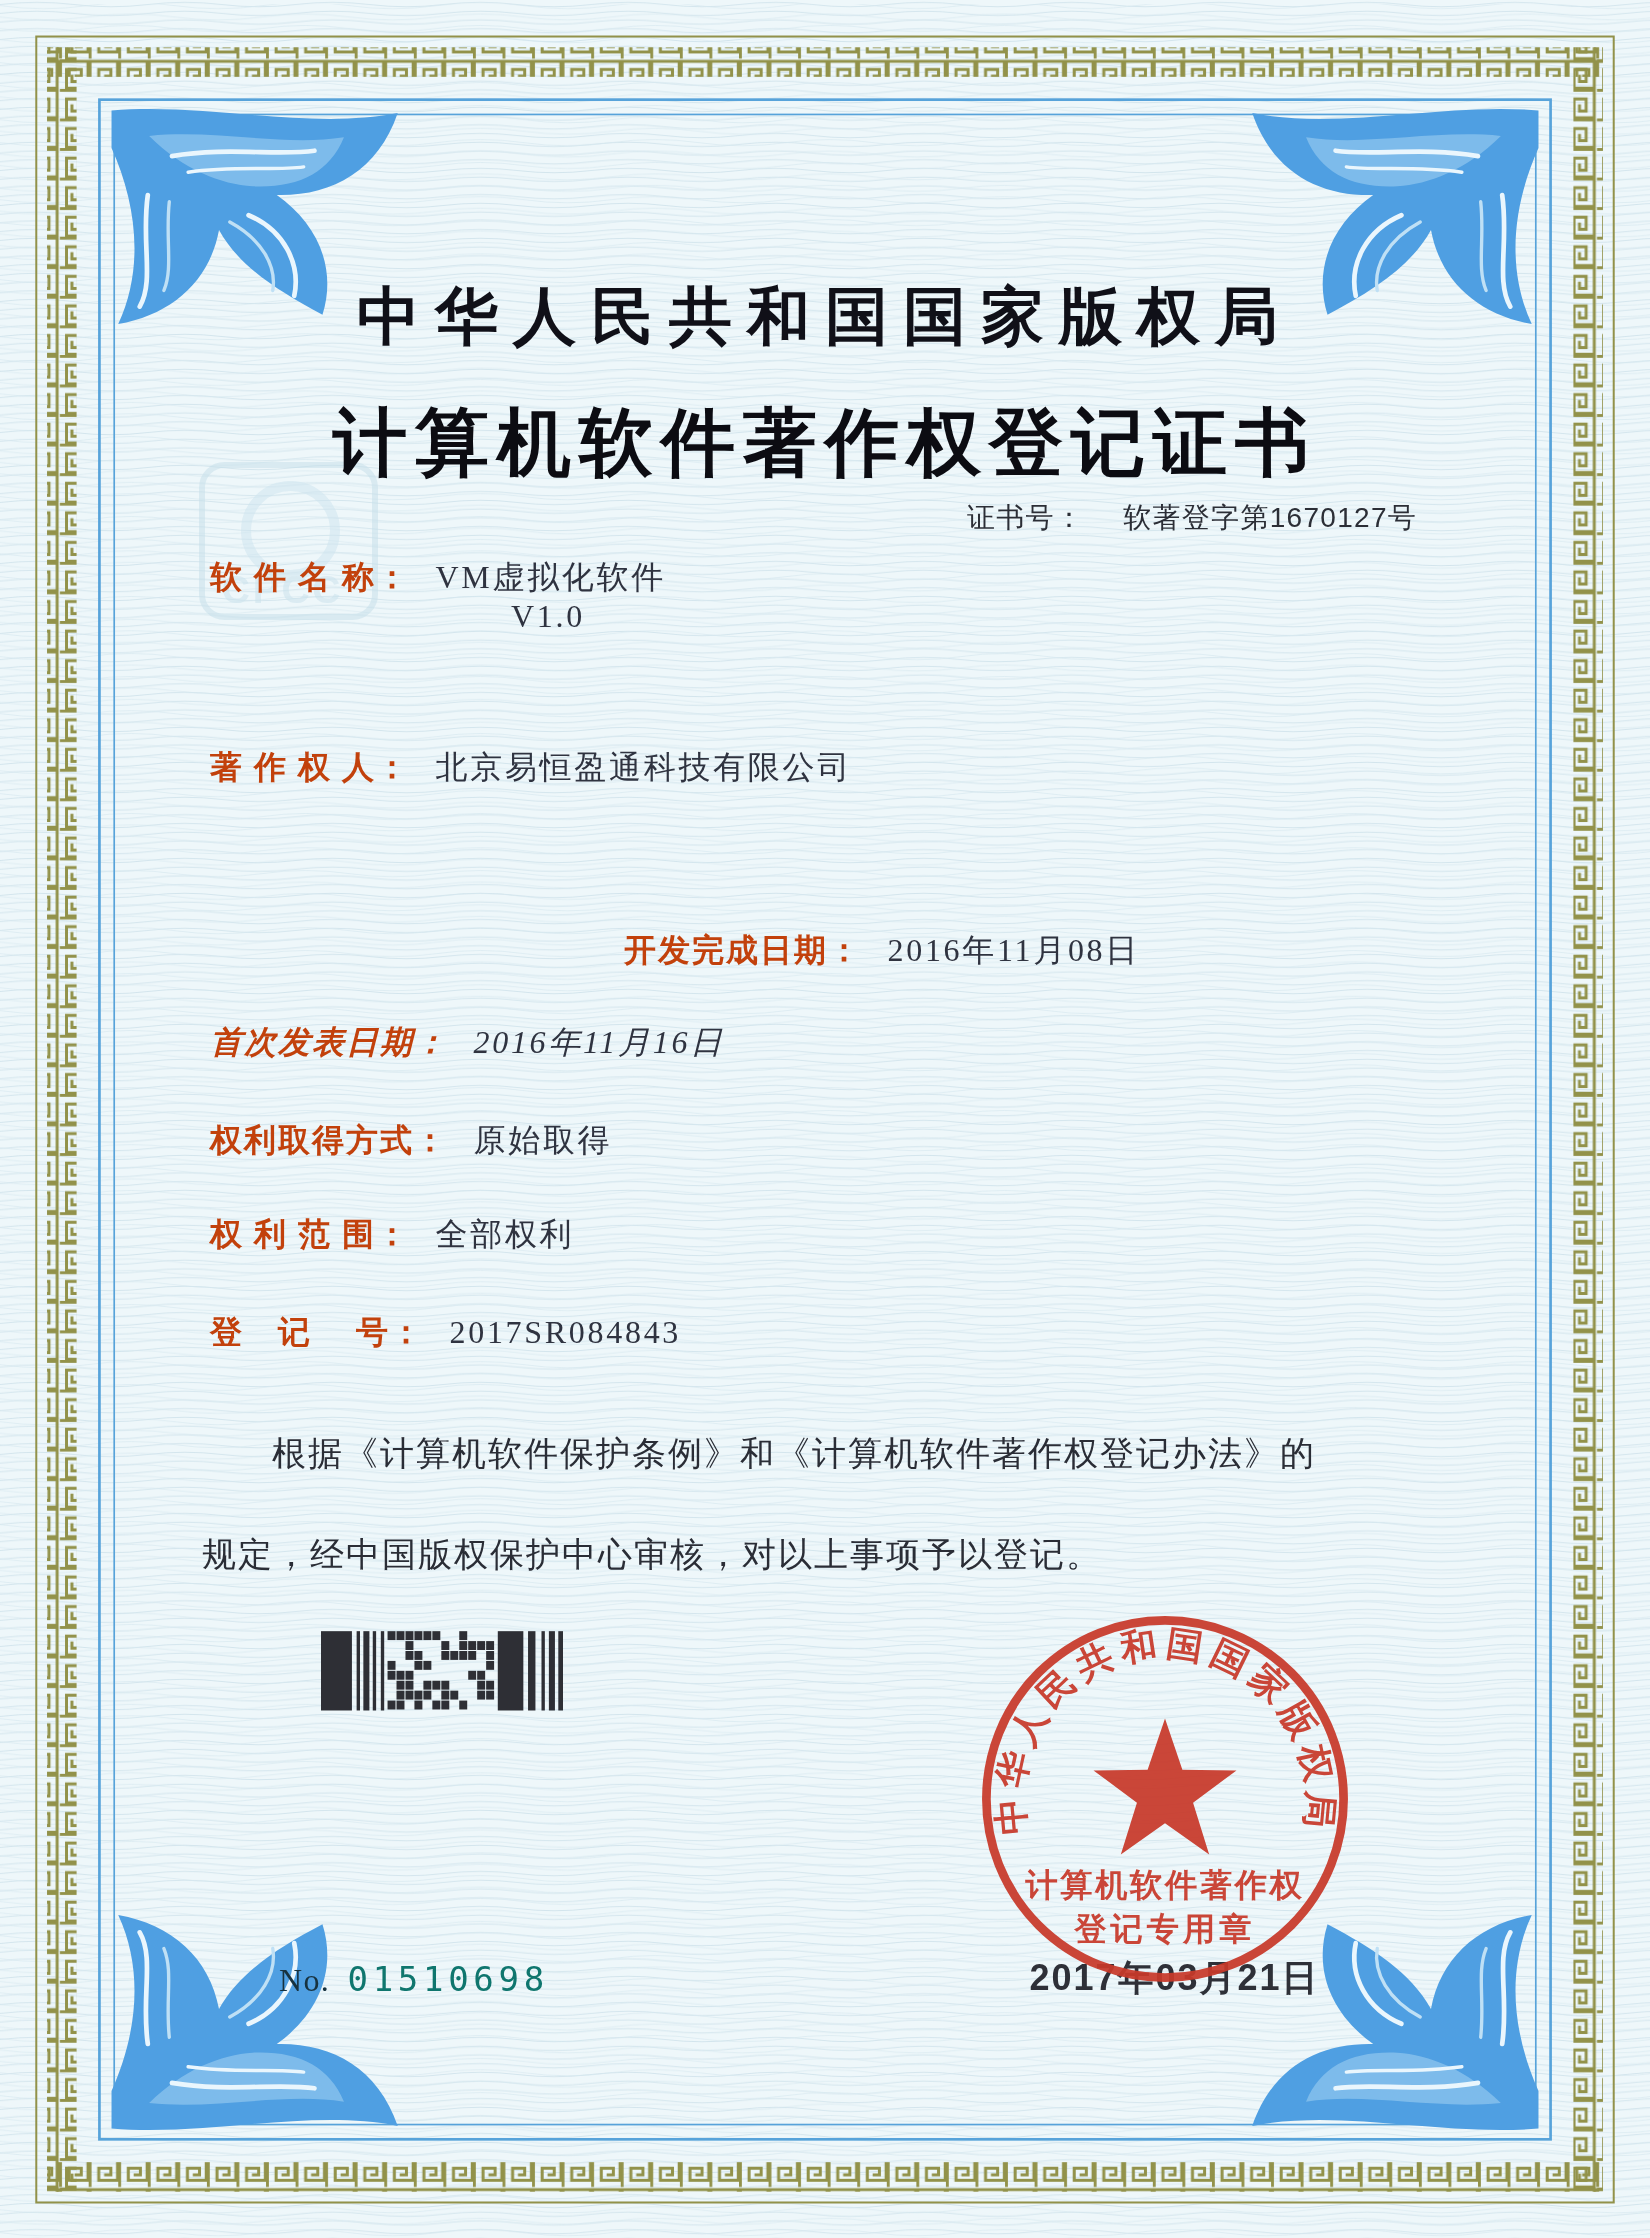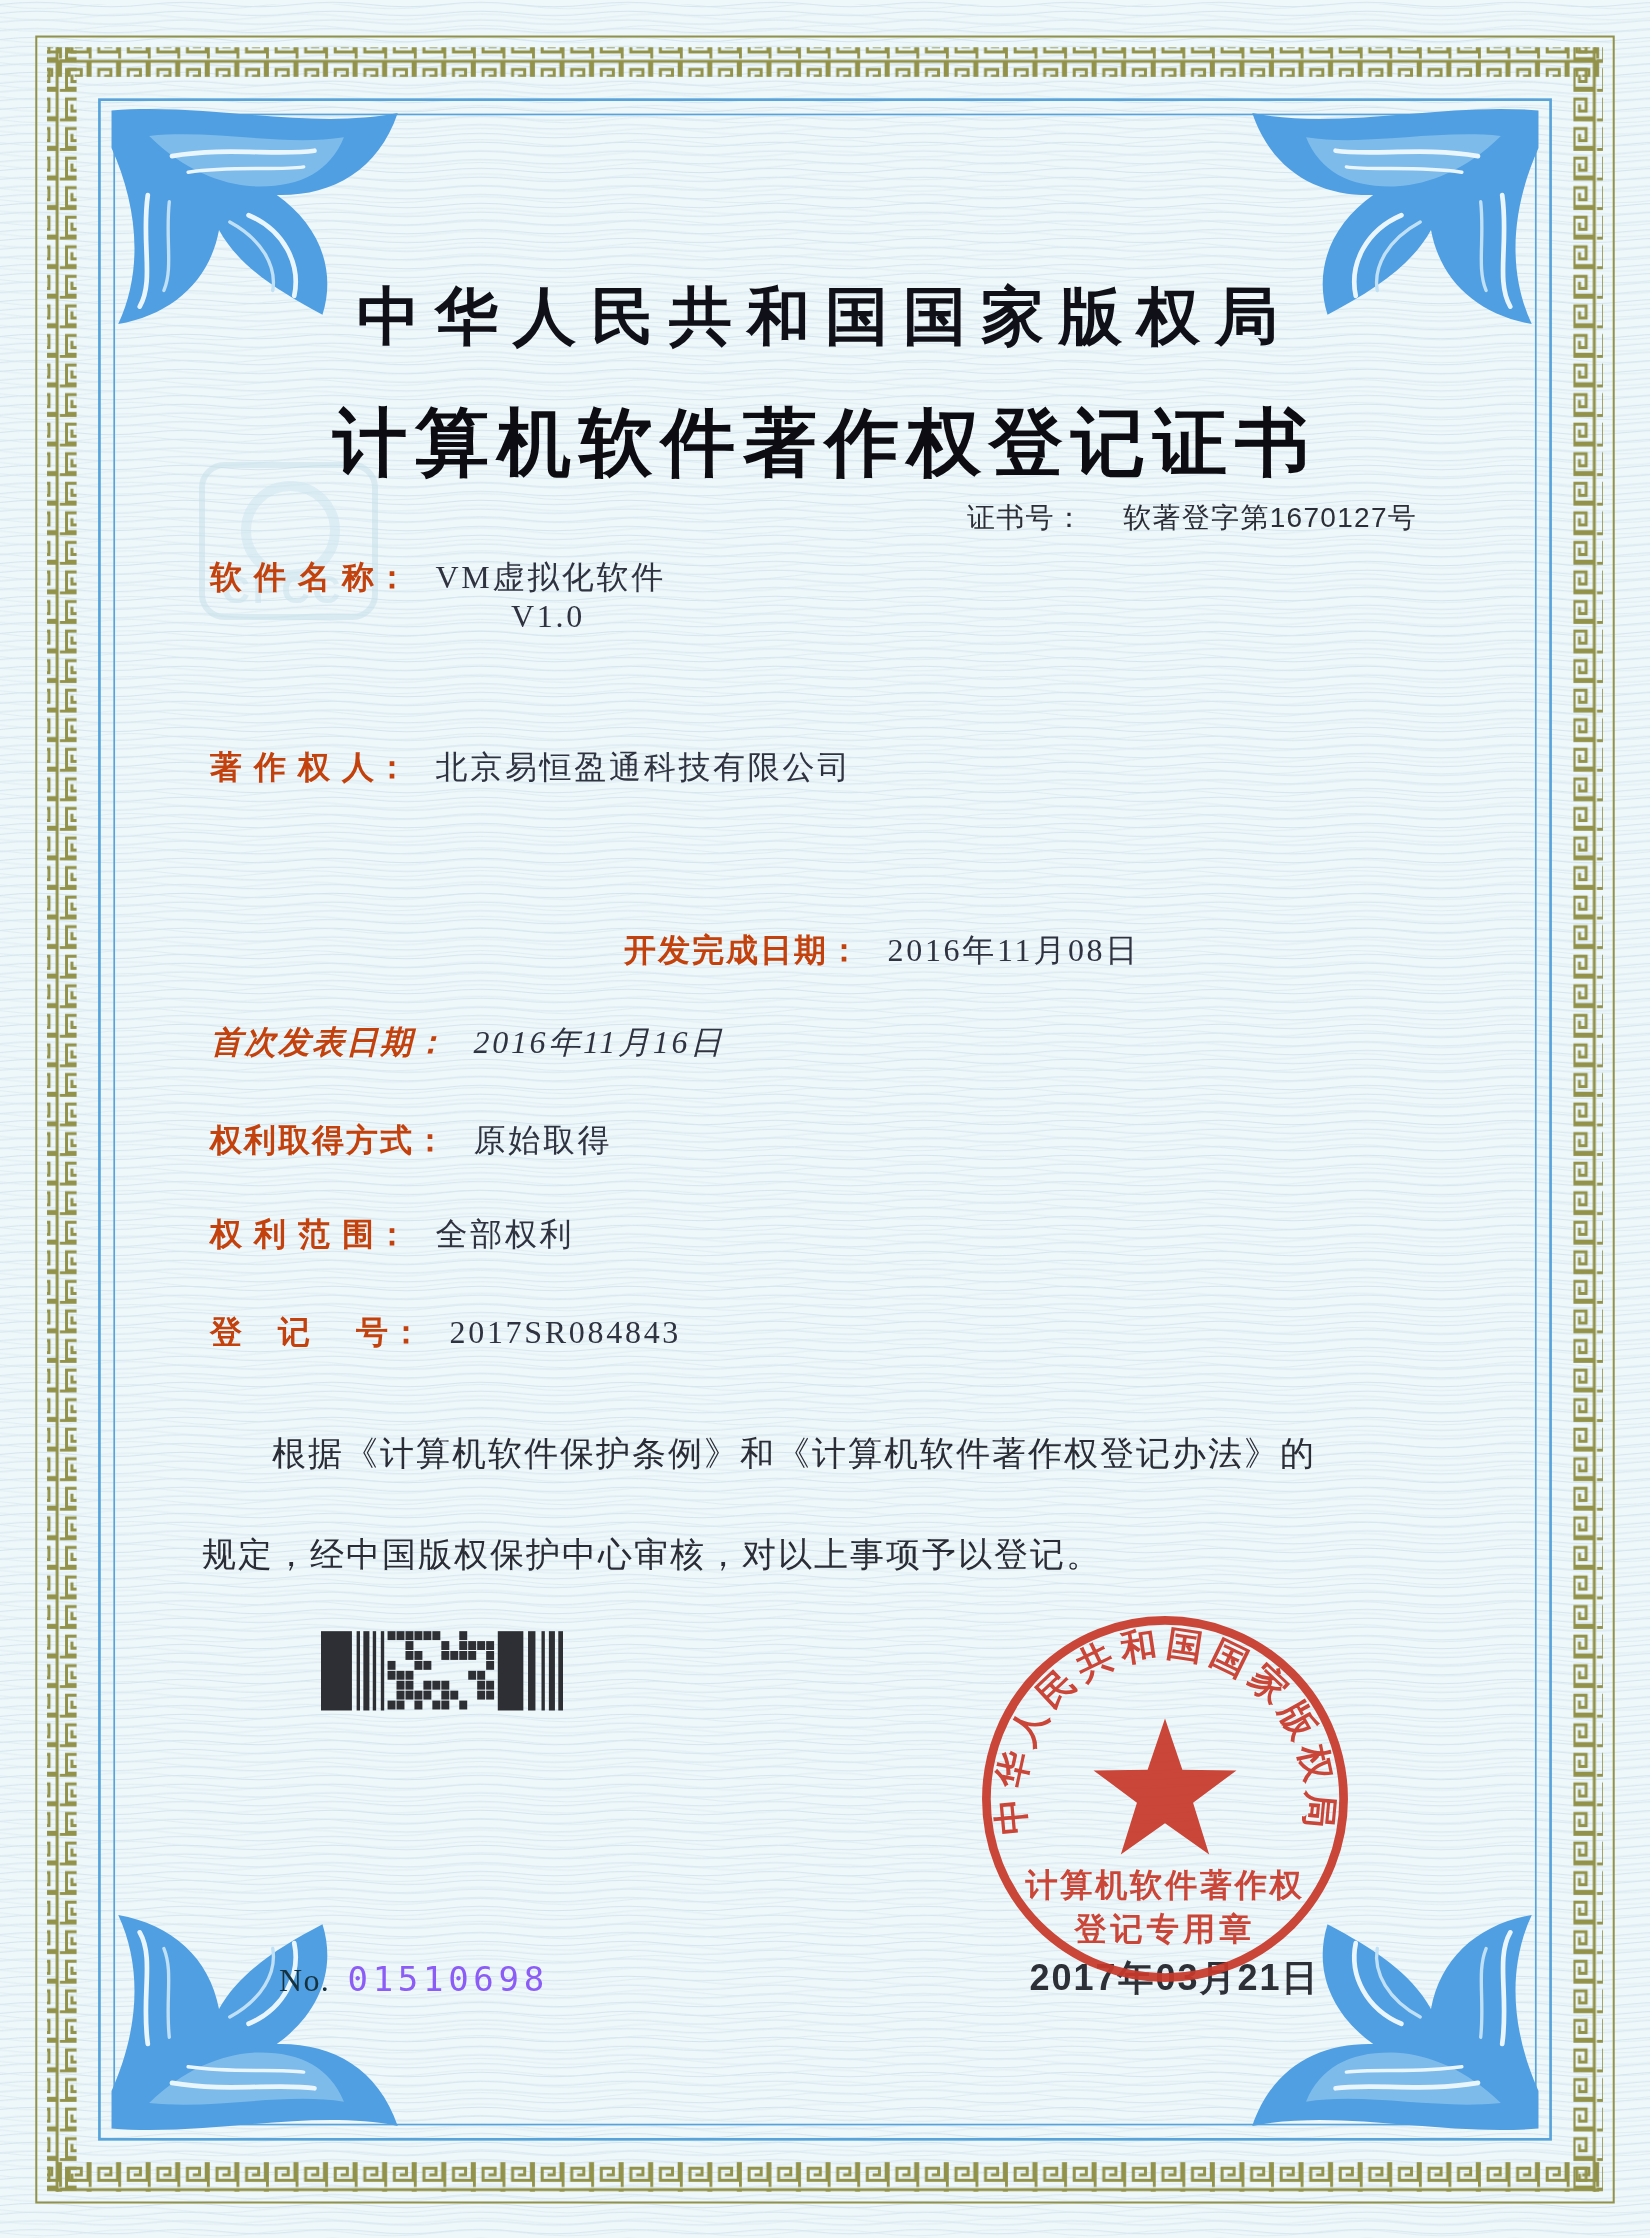--- a/index.html
+++ b/index.html
@@ -35,21 +35,21 @@
     left:202px;top:1403px;width:1258px;
     font-size:34px;line-height:101px;color:#2a2d36;
     letter-spacing:2px;text-align:justify;
   }
   .statement .indent{display:inline-block;width:70px;}
   .serial{
     left:279px;top:1959px;font-size:32px;color:#17323f;letter-spacing:1.3px;
   }
   .serial .num{
     font-family:"DejaVu Sans Mono","Liberation Mono",monospace;
-    color:#8b5cf6;font-size:34px;letter-spacing:4.7px;margin-left:17.5px;font-weight:normal;
+    color:#0f766e;font-size:34px;letter-spacing:4.7px;margin-left:17.5px;font-weight:normal;
   }
   .issue-date{
     left:973px;top:1954px;width:403px;text-align:center;
     font-family:"Liberation Sans","DejaVu Sans",sans-serif;
     font-size:36px;font-weight:bold;color:#2e3038;letter-spacing:2px;z-index:4;
   }
   #seal-svg{position:absolute;left:977px;top:1611px;z-index:5;opacity:.93;}
   #barcode-svg{position:absolute;left:321px;top:1631px;z-index:3;}
   .watermark{
     position:absolute;left:199px;top:462px;width:183px;height:187px;z-index:1;opacity:.55;

